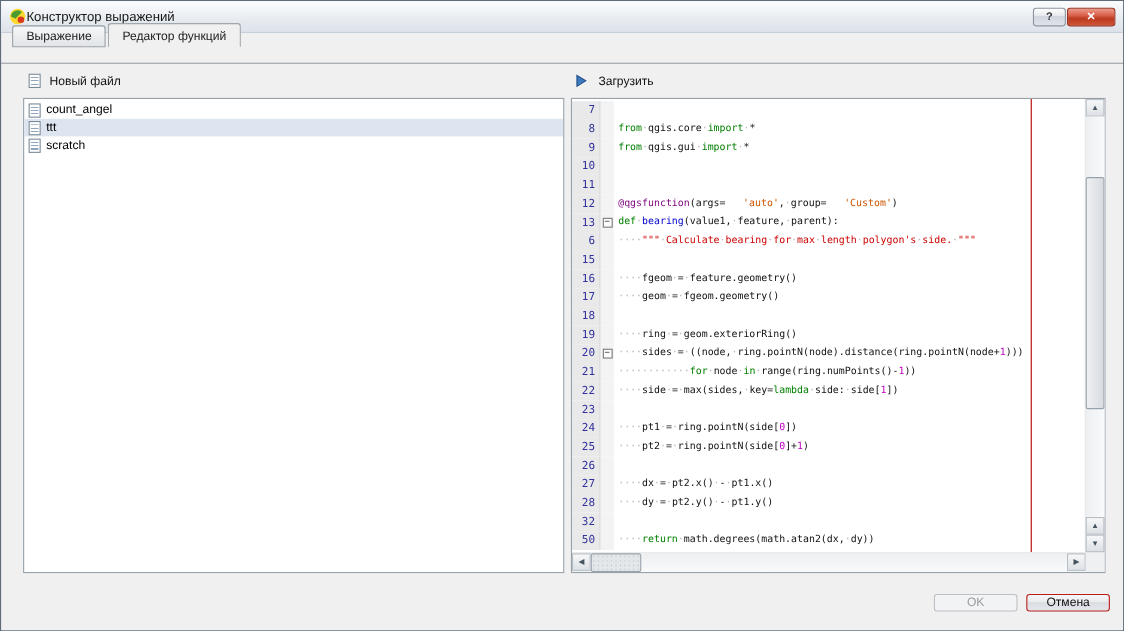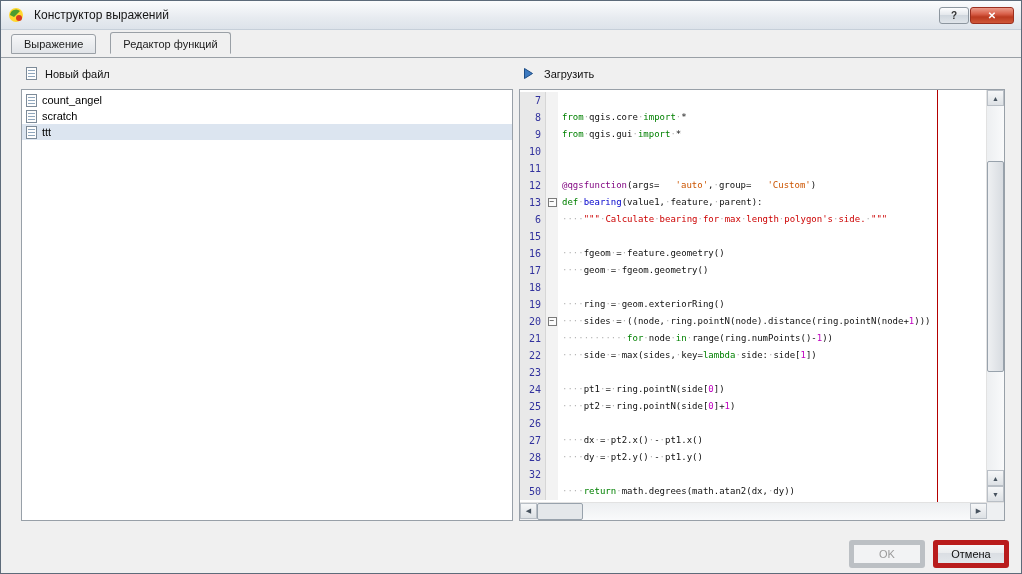--- a/index.html
+++ b/index.html
@@ -3,29 +3,29 @@
 <meta charset="utf-8">
 <style>
   html,body{margin:0;padding:0;background:#9aa4ae;font-family:"Liberation Sans",sans-serif;}
   .window{position:relative;width:1022px;height:574px;background:#f0f0f0;border:1px solid #5d6b7a;
           box-sizing:border-box;overflow:hidden;}
 
   
   .titlebar{height:29px;background:linear-gradient(#fbfcfd,#e7ebf0 60%,#dde3ea);
             border-bottom:1px solid #c6cfd9;display:flex;align-items:center;padding:0 7px;box-sizing:border-box;}
   .app-icon{width:16px;height:16px;flex:none;display:inline-block;}
-  .title{font-size:12px;color:#161616;margin-left:10px;flex:1;}
+  .title{font-size:12px;color:#161616;margin-left:0;flex:1;}
   .win-buttons{display:flex;gap:1px;}
   .wbtn{height:17px;border-radius:3px;display:flex;align-items:center;justify-content:center;
         font-size:10px;font-weight:bold;box-sizing:border-box;cursor:default;}
   .btn-help{width:30px;border:1px solid #8d969f;background:linear-gradient(#fdfdfe,#e4e8ec 45%,#cfd6dd 46%,#e0e5ea);color:#333;}
   .btn-close{width:44px;border:1px solid #9b2f1f;background:linear-gradient(#eb9c8b,#d9604a 40%,#bb3a20 60%,#cf5638);color:#fff;}
 
   
-  .tabbar{display:flex;align-items:flex-end;gap:14px;padding:6px 10px 4px;height:28px;box-sizing:border-box;
+  .tabbar{display:flex;align-items:flex-end;gap:2px;padding:6px 10px 15px;height:28px;box-sizing:border-box;
           border-bottom:1px solid #9aa0a6;}
   .tab{font-size:11px;color:#1c1c1c;padding:3px 12px;border:1px solid #9aa0a6;border-radius:3px 3px 0 0;
        background:linear-gradient(#f6f7f8,#e1e4e8);margin-bottom:-1px;}
   .tab.active{background:#f0f0f0;border-bottom-color:#f0f0f0;padding-top:5px;}
 
   
   .tool-btn{position:absolute;top:63px;display:flex;align-items:center;gap:8px;font-size:11px;color:#111;
             padding:2px 4px;border:1px solid transparent;border-radius:2px;}
   .tool-btn.new-file{left:20px;}
   .tool-btn.load{left:516px;}
@@ -73,22 +73,22 @@
   .vthumb{position:absolute;left:0;right:0;top:15%;height:58%;border:1px solid #98a2ac;border-radius:2px;
           background:linear-gradient(to right,#eef0f2,#d8dce1);box-sizing:border-box;}
   .hscroll{height:17px;flex:none;display:flex;border-top:1px solid #e2e2e2;background:#f1f2f4;}
   .htrack{flex:1;position:relative;background:linear-gradient(#edeff1,#f9fafb);}
   .hthumb{position:absolute;left:0;top:0;bottom:0;width:46px;border:1px solid #98a2ac;border-radius:2px;
           background-color:#e4e7ea;background-image:radial-gradient(#a7b1bb 22%,transparent 24%);
           background-size:4px 4px;box-sizing:border-box;}
   .corner{width:17px;flex:none;background:#eef0f2;}
 
   
-  .btn{position:absolute;top:539px;width:76px;height:28px;font-size:11px;font-family:"Liberation Sans",sans-serif;
-       border:5px solid #b91c1c;border-radius:3px;background:linear-gradient(#f5f6f7,#eaecee 45%,#dadee3 46%,#e3e7eb);
+  .btn{position:absolute;top:539px;width:76px;height:16px;font-size:11px;font-family:"Liberation Sans",sans-serif;
+       border:1px solid #b91c1c;border-radius:3px;background:linear-gradient(#f5f6f7,#eaecee 45%,#dadee3 46%,#e3e7eb);
        color:#111;}
   .btn.ok{left:848px;}
   .btn.cancel{left:932px;}
   .btn[disabled]{color:#9b9b9b;background:#f2f3f4;border-color:#bcc0c4;}
 </style>
 </head>
 <body>
 
 <div class="window">
 
@@ -128,27 +128,27 @@
       </svg>
     </span>
     <span>Загрузить</span>
   </div>
 
   <div class="file-list">
       <div class="file-row">
         <span class="doc-icon"></span>
         <span class="fname">count_angel</span>
       </div>
+      <div class="file-row selected">
+        <span class="doc-icon"></span>
+        <span class="fname">ttt</span>
+      </div>
       <div class="file-row">
         <span class="doc-icon"></span>
         <span class="fname">scratch</span>
-      </div>
-      <div class="file-row selected">
-        <span class="doc-icon"></span>
-        <span class="fname">ttt</span>
       </div>
     </div>
 
   <div class="editor">
     <div class="editor-main">
       <div class="code-scroll">
         <div class="code-lines">
             <div class="cl">
               <span class="ln">7</span>
               <span class="fold"></span>

